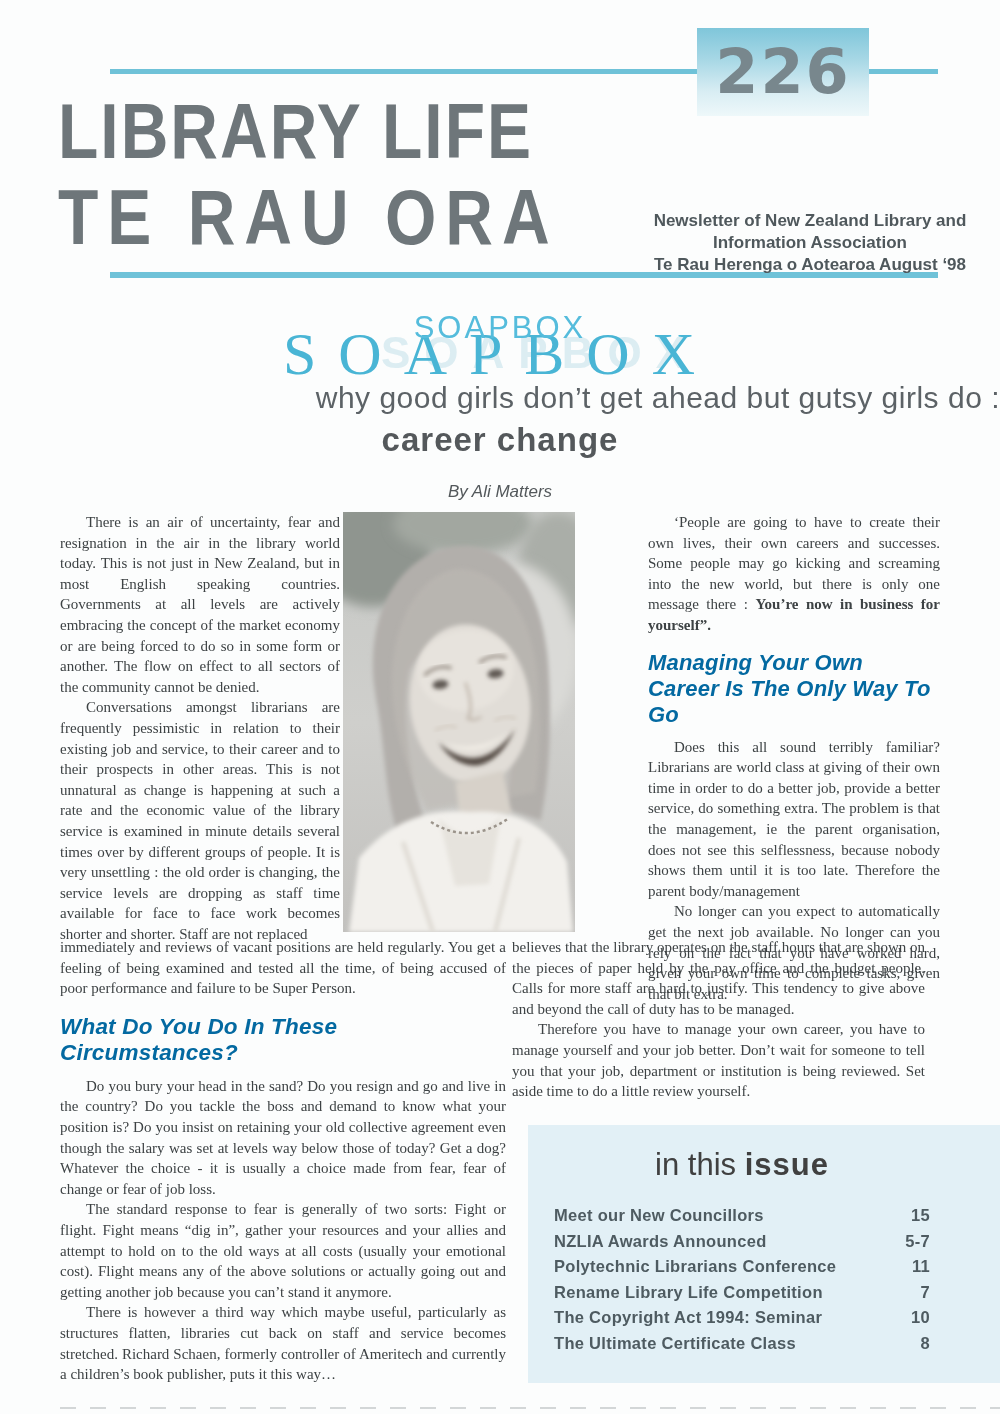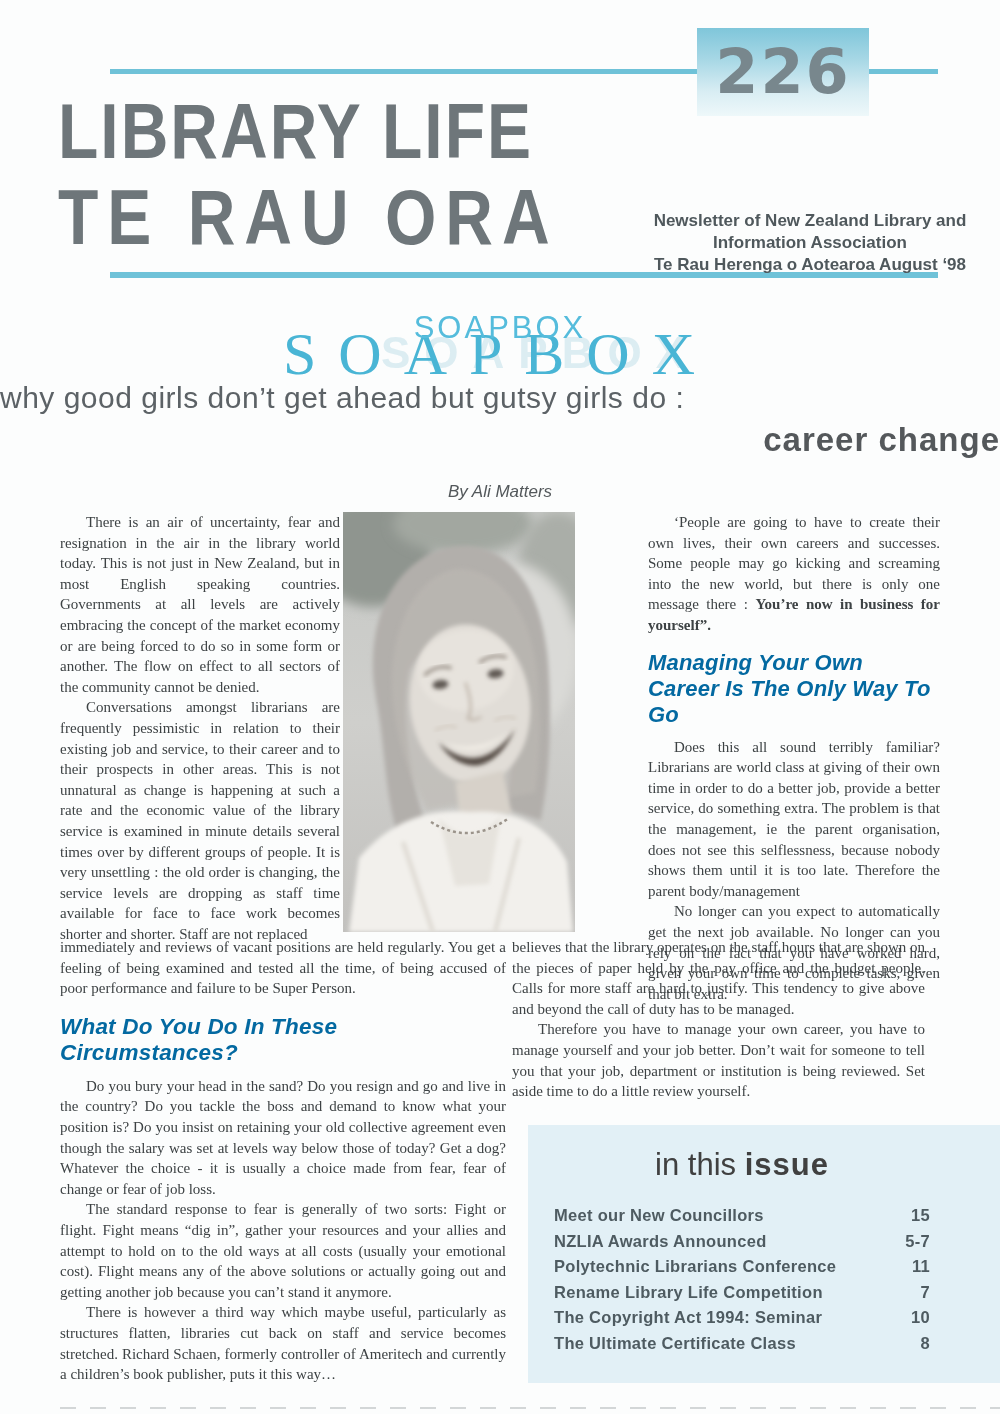--- a/index.html
+++ b/index.html
@@ -36,23 +36,23 @@
   }
   
   .soapbox{position:absolute; left:0; top:312px; width:100%; height:92px;}
   .soapbox span{position:absolute; left:0; width:100%; text-align:center; white-space:nowrap;}
   .soapbox-ghost{top:16px; transform:translateX(40px); font-weight:700; font-size:44px;
     letter-spacing:14px; color:#dcedf2;}
   .soapbox-main{top:8px; font-family:"Liberation Serif", serif; font-size:60px;
     letter-spacing:22px; color:#49b5d5; font-weight:400;}
   .soapbox-overlay{top:-2px; font-size:31px; letter-spacing:3px; color:#55bcdc;}
   
-  .article-title{position:absolute; top:381px; left:0; width:100%; text-align:left;
+  .article-title{position:absolute; top:381px; left:0; width:100%; text-align:right;
     font-size:30px; color:#5c6266; letter-spacing:0.5px;}
-  .article-subtitle{position:absolute; top:421px; left:0; width:100%; text-align:right;
+  .article-subtitle{position:absolute; top:421px; left:0; width:100%; text-align:center;
     font-size:33px; font-weight:700; color:#54585b; letter-spacing:1px;}
   .byline{position:absolute; top:482px; left:0; width:100%; text-align:center;
     font-style:italic; font-size:17px; color:#53585b;}
   
   .col{position:absolute;}
   .col p{
     margin:0; text-align:justify;
     font-family:"Liberation Serif", serif; font-size:15px; line-height:20.6px;
     color:#3d4244;
   }

